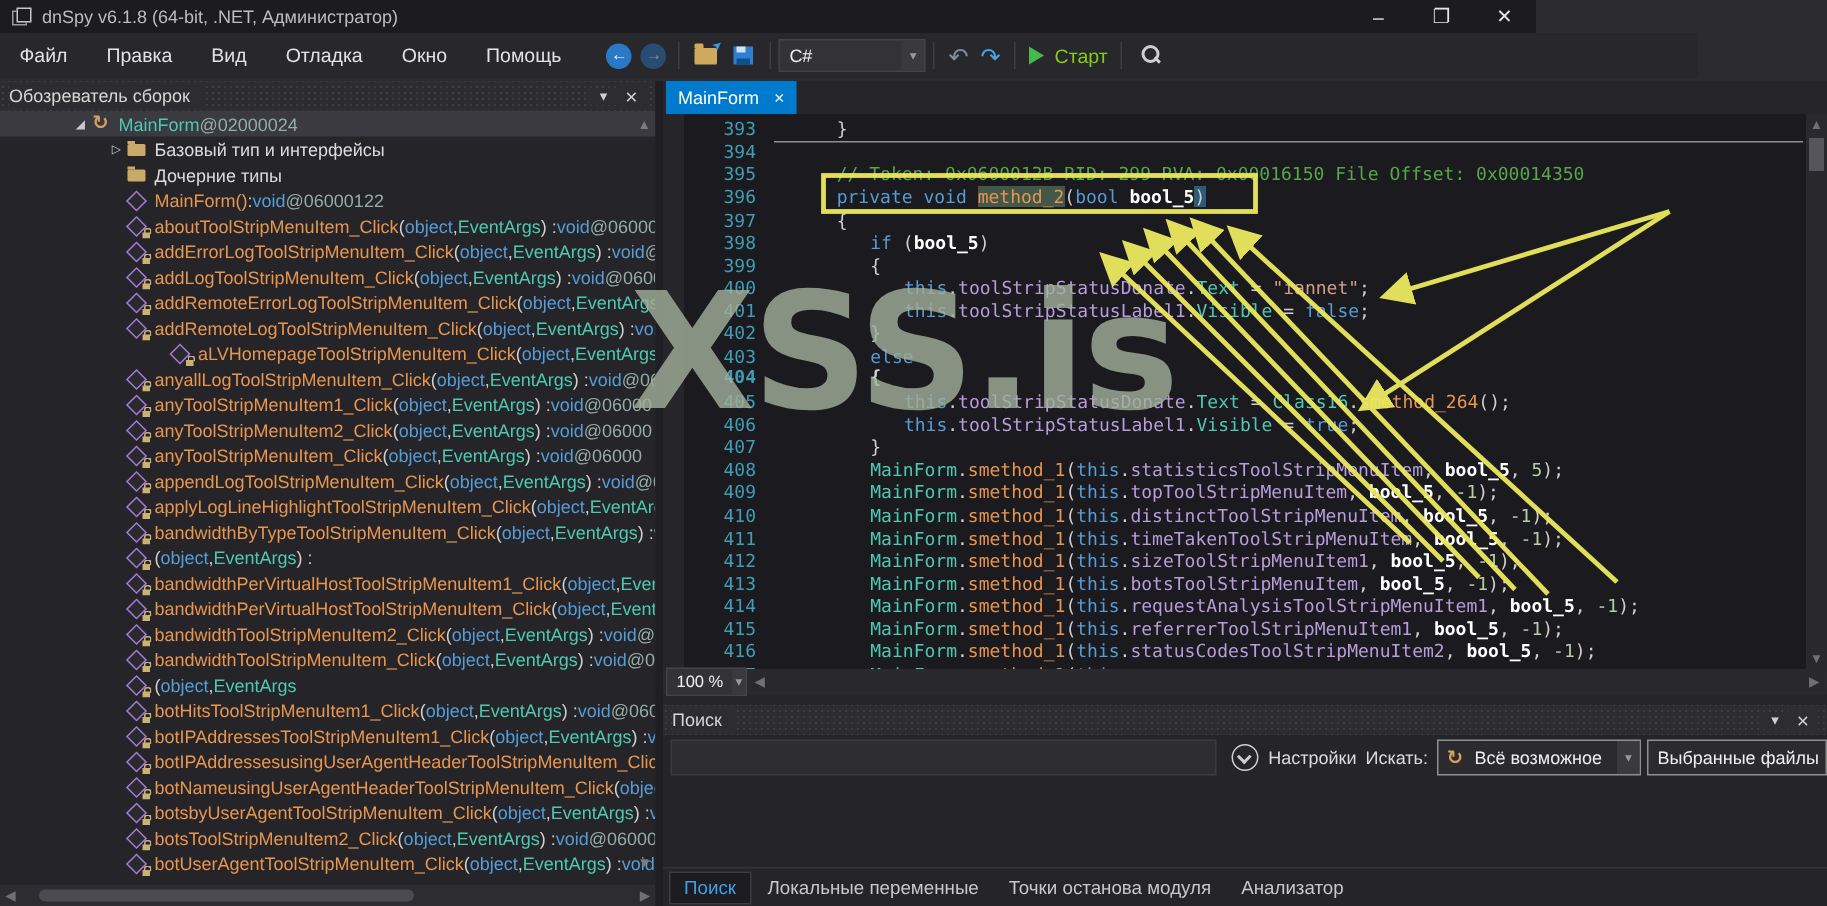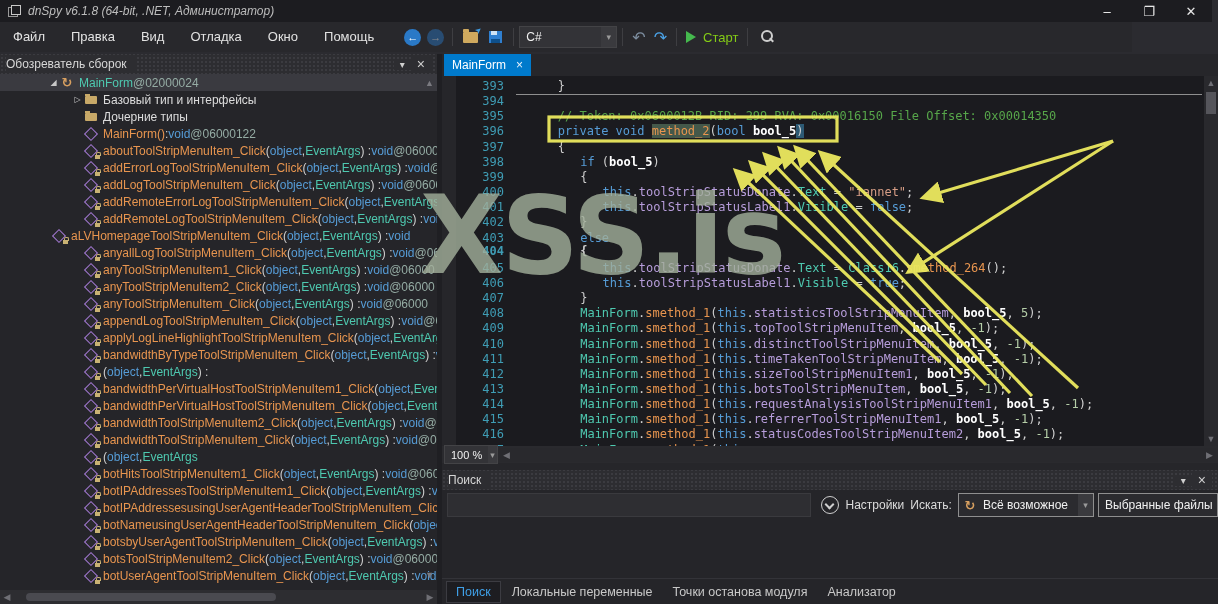--- a/index.html
+++ b/index.html
@@ -1,19 +1,19 @@
 <!DOCTYPE html>
 <html><head>
 <meta charset="utf-8">
 <style>
   html,body{margin:0;padding:0;background:#111;}
   #app{position:relative;width:1218px;height:604px;background:#2b2b30;overflow:hidden;
        font-family:"Liberation Sans","DejaVu Sans",sans-serif;color:#d0d0d0;font-size:12px;}
   
-  .titlebar{position:absolute;left:0;top:0;width:1212px;height:22px;background:#1c1c20;display:flex;align-items:center;font-style:italic;}
+  .titlebar{position:absolute;left:0;top:0;width:1024px;height:22px;background:#1c1c20;display:flex;align-items:center;}
   .appicon{width:12px;height:12px;margin:0 8px 0 8px;position:relative;}
   .appicon:before{content:"";position:absolute;left:0;top:2px;width:8px;height:8px;border:1px solid #9a9a9a;}
   .appicon:after{content:"";position:absolute;left:3px;top:0;width:8px;height:8px;border:1px solid #c8c8c8;background:#1c1c20;}
   .title-text{color:#bdbdbd;font-size:12px;}
   .winbtns{position:absolute;right:0;top:0;height:22px;display:flex;}
   .winbtn{width:42px;height:22px;display:flex;align-items:center;justify-content:center;color:#e6e6e6;font-size:13px;}
   
   .menurow{position:absolute;left:0;top:22px;width:1132px;height:30px;background:#28282c;display:flex;align-items:center;}
   .menu-item{padding:0 13px;color:#e2e2e2;font-size:13px;line-height:30px;}
   .tb-sep{width:1px;height:18px;background:#3e3e42;margin:0 5px;}
@@ -252,21 +252,21 @@
             <span class="ic-lock"></span>
           </span>
           <span class="t-name">addRemoteLogToolStripMenuItem_Click</span>
           <span class="t-pl">(</span>
           <span class="t-kw">object</span>
           <span class="t-pl">, </span>
           <span class="t-ea">EventArgs</span>
           <span class="t-pl">) : </span>
           <span class="t-kw">void</span>
         </div>
-        <div class="trow" style="padding-left: 40px;">
+        <div class="trow" style="padding-left: 101px;">
           <span class="exp"></span>
           <span class="iwrap">
             <span class="ic-meth"></span>
             <span class="ic-lock"></span>
           </span>
           <span class="t-name">aLVHomepageToolStripMenuItem_Click</span>
           <span class="t-pl">(</span>
           <span class="t-kw">object</span>
           <span class="t-pl">, </span>
           <span class="t-ea">EventArgs</span>

